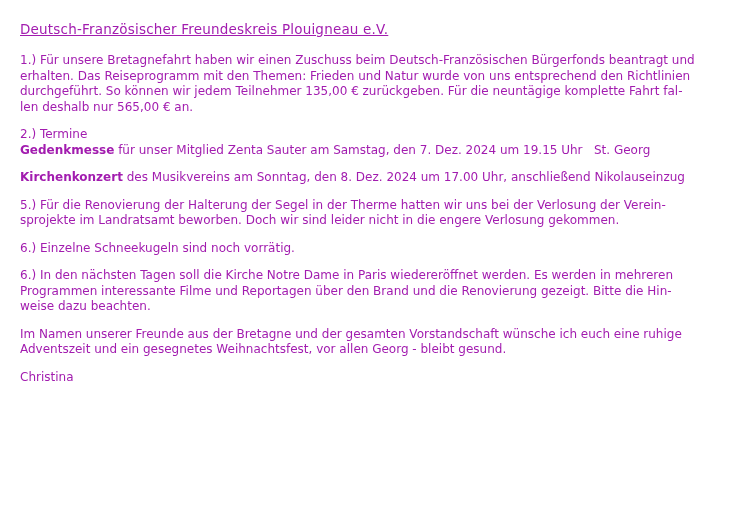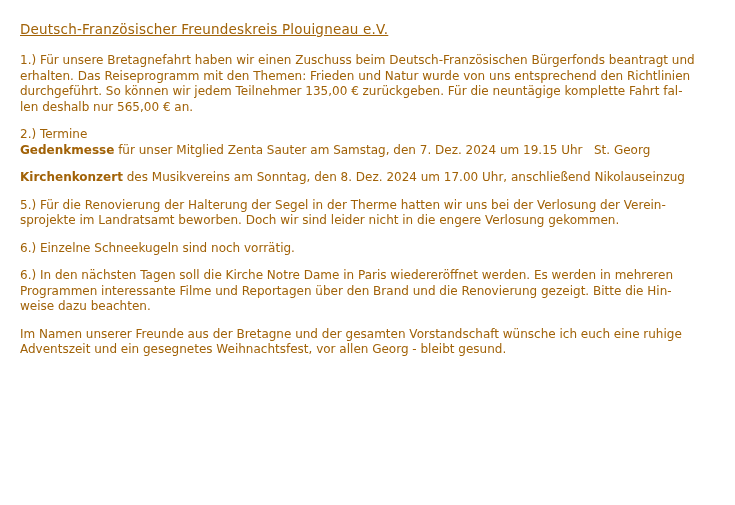--- a/index.html
+++ b/index.html
@@ -11,21 +11,21 @@
     width: 735px;
     height: 505px;
     overflow: hidden;
   }
   .page {
     box-sizing: border-box;
     width: 735px;
     height: 505px;
     padding: 21px 0 0 20px;
     font-family: "DejaVu Sans", "Liberation Sans", sans-serif;
-    color: #a16207;
+    color: #a21caf;
     background: #ffffff;
   }
   .title {
     font-size: 13.5px;
     font-weight: normal;
     line-height: 16px;
     text-decoration: underline;
     letter-spacing: 0.2px;
     margin: 0 0 16px 0;
     white-space: pre;
@@ -66,14 +66,15 @@
 
   <p class="para">6.) Einzelne Schneekugeln sind noch vorrätig.</p>
 
   <p class="para">6.) In den nächsten Tagen soll die Kirche Notre Dame in Paris wiedereröffnet werden. Es werden in mehreren
 Programmen interessante Filme und Reportagen über den Brand und die Renovierung gezeigt. Bitte die Hin-
 weise dazu beachten.</p>
 
   <p class="para">Im Namen unserer Freunde aus der Bretagne und der gesamten Vorstandschaft wünsche ich euch eine ruhige
 Adventszeit und ein gesegnetes Weihnachtsfest, vor allen Georg - bleibt gesund.</p>
 
+  <p class="para signature">Christina</p>
 
 </div>
 
 </body></html>

